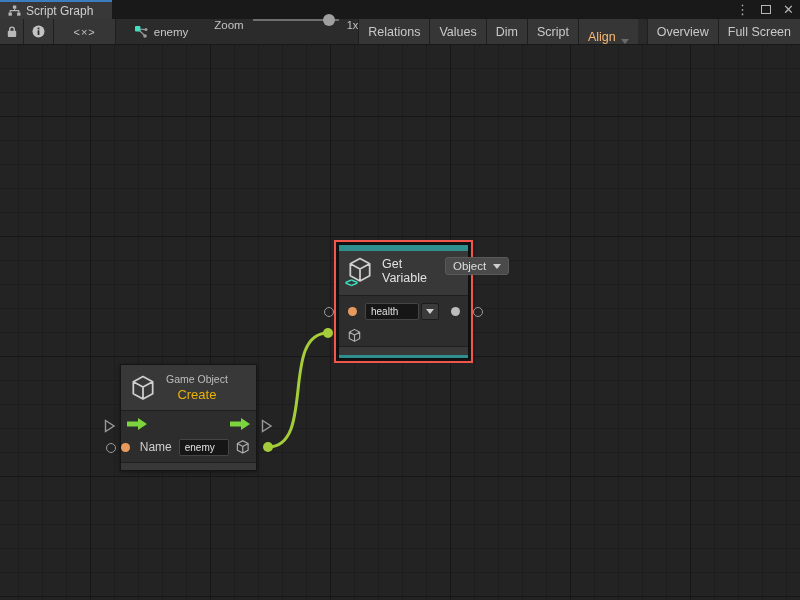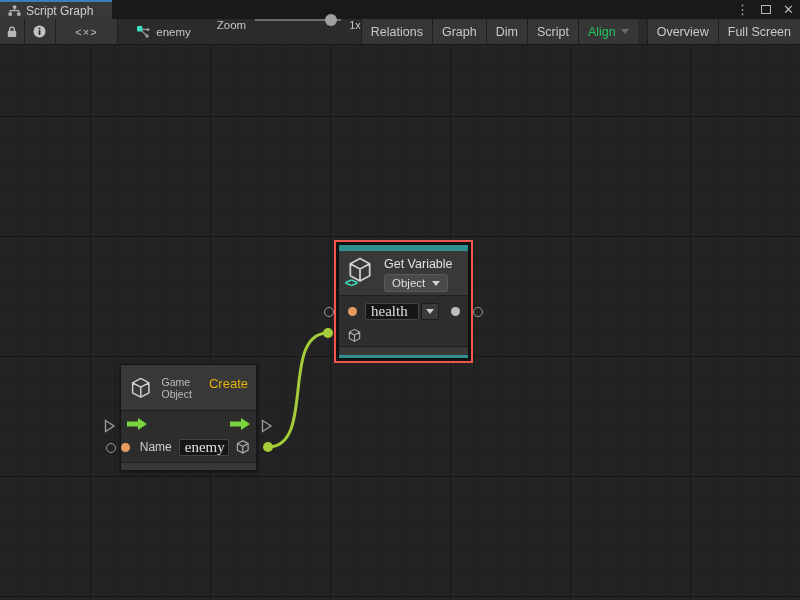--- a/index.html
+++ b/index.html
@@ -25,21 +25,21 @@
   .code-glyph { font-size:11px; letter-spacing:1px; color:#c2c2c2; }
   .breadcrumb { display:flex; align-items:center; gap:6px; margin-left:18px; font-size:11.5px; color:#c9c9c9; }
   .zoomctl { display:flex; align-items:flex-start; margin-left:26px; }
   .zoom-label { font-size:11.5px; color:#c3c3c3; }
   .zoom-track { position:relative; width:86px; height:2px; background:#6e6e6e; margin-left:9px; }
   .zoom-handle { position:absolute; top:-5px; left:70px; width:12px; height:12px; border-radius:50%; background:#a0a0a0; }
   .zoom-value { font-size:11px; color:#c3c3c3; margin-left:8px; }
   .tb-buttons { margin-left:auto; display:flex; align-items:stretch; }
   .tb-buttons .btn { display:flex; align-items:center; gap:5px; padding:0 9px; background:#363636;
                      border-left:1px solid #1f1f1f; white-space:nowrap; cursor:default; }
-  .btn.disabled { color:#22c55e; }
+  .btn.disabled { color:#fdba74;align-items:flex-end; }
   .btn.gap { margin-left:9px; }
   .caret { width:0; height:0; border-left:4px solid transparent; border-right:4px solid transparent; border-top:5px solid #6a6a6a; }
 
   
   .canvas { position:absolute; left:0; top:45px; width:800px; height:555px;
     background-color:#232323;
     background-image:
       linear-gradient(90deg, #171717 1px, transparent 1px),
       linear-gradient(#171717 1px, transparent 1px),
       linear-gradient(90deg, #1d1d1d 1px, transparent 1px),
@@ -54,41 +54,41 @@
   .node-header { display:flex; align-items:center; gap:9px; padding:0 8px; background:#383838; }
   .node-title-sm { font-size:10.5px; color:#bdbdbd; }
   .node-title { font-size:13px; color:#eab308; }
   .node-body { background:#2d2d2d; border-top:1px solid #1f1f1f; }
   .node-footer { height:8px; background:#383838; border-top:1px solid #1f1f1f; }
   .prow { display:flex; align-items:center; }
   .dot { width:9px; height:9px; border-radius:50%; }
   .dot.orange { background:var(--orange_port); }
   .dot.light { background:var(--light_port); }
   .field { background:#161616; border:1px solid #454545; border-radius:2px; color:#e0e0e0;
-           font-size:15px; height:17px; line-height:15px; padding:0 5px; overflow:hidden;font-family:Liberation Serif, serif; }
+           font-size:10px; height:17px; line-height:15px; padding:0 5px; overflow:hidden; }
   .plabel { font-size:12px; color:#cfcfcf; }
 
   
   .node-create { left:120px; top:319px; width:137px; }
   .node-create .node-header { height:45px; }
-  .hdr-col { display:flex; flex-direction:row; gap:2px; }
+  .hdr-col { display:flex; flex-direction:column; gap:2px;align-items:center; }
 
   
   .selection { position:absolute; left:334px; top:195px; width:139px; z-index:2;
                border:2px solid var(--selection_red); background:#121212; padding:2px; }
   .gv-node { background:#383838; border:1px solid #0e0e0e; }
   .teal-bar { height:6px; background:var(--teal); }
   .teal-bar-btm { height:3px; background:var(--teal); }
   .gv-header { display:flex; align-items:flex-start; gap:8px; padding:5px 6px 4px 7px; height:44px; }
   .gv-icon-wrap { position:relative; width:30px; height:34px; }
   .gv-angle { position:absolute; left:-1px; bottom:0px; color:var(--icon_teal); font-weight:bold; font-size:12px; letter-spacing:-1px; }
-  .gv-col { display:flex; flex-direction:column; align-items:flex-start; gap:3px; padding-top:1px; }
+  .gv-col { display:flex; flex-direction:row; align-items:flex-start; gap:3px; padding-top:1px; }
   .gv-title { font-size:12.5px; color:#e2e2e2; }
   .select { display:flex; align-items:center; gap:7px; background:#4a4a4a; border:1px solid #595959;
-            border-radius:3px; height:18px; padding:0 7px; color:#dedede; font-size:11.5px; cursor:default; }
+            border-radius:3px; height:18px; padding:0 7px; color:#dedede; font-size:11.5px; cursor:default;margin-left:15px; }
   .select .caret { border-top-color:#cfcfcf; border-left-width:4px; border-right-width:4px; }
   .mini-drop { width:18px; height:17px; background:#3a3a3a; border:1px solid #1c1c1c; border-radius:2px;
                display:flex; align-items:center; justify-content:center; margin-left:2px; cursor:default; }
   .mini-drop .caret { border-top-color:#cfcfcf; }
 
   
   .ext { position:absolute; z-index:3; }
   .ext-circle { width:10px; height:10px; border-radius:50%; border:1.5px solid #9a9a9a; background:transparent; }
 </style>
 </head>
@@ -147,21 +147,21 @@
         <div class="zoom-handle"></div>
       </div>
       <span class="zoom-value">1x</span>
     </div>
 
     <div class="tb-buttons">
       <div class="btn">
           <span>Relations</span>
         </div>
       <div class="btn">
-          <span>Graph</span>
+          <span>Values</span>
         </div>
       <div class="btn">
           <span>Dim</span>
         </div>
       <div class="btn">
           <span>Script</span>
         </div>
       <div class="btn disabled">
           <span>Align</span>
           <span class="caret"></span>

